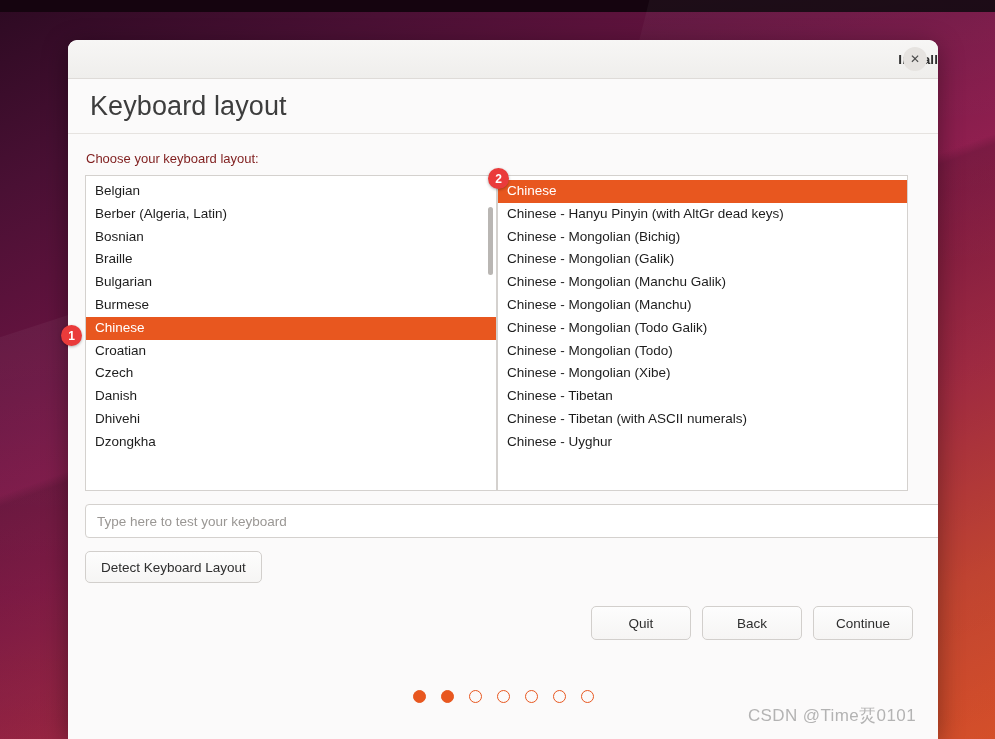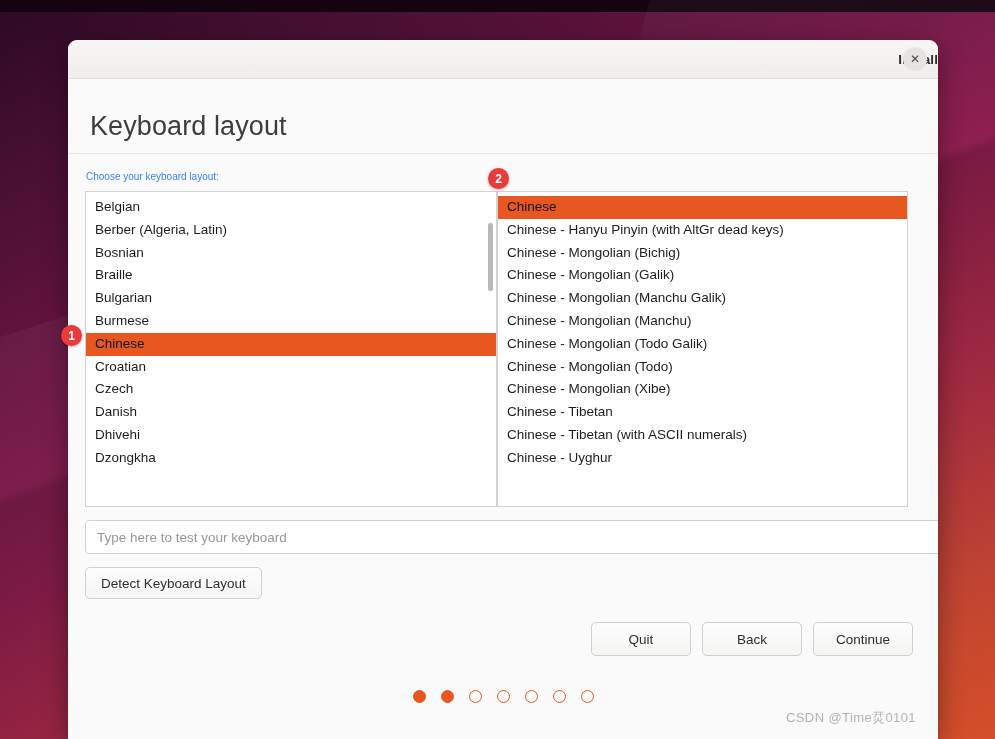--- a/index.html
+++ b/index.html
@@ -85,37 +85,36 @@
     cursor: pointer;
   }
 
   #page-heading-wrap {
     height: 55px;
     padding: 0 0 0 22px;
     display: flex;
     align-items: center;
     border-bottom: 1px solid #e6e3e0;
     background: #fbfafa;
-    margin-top: 20px;
   }
   #page-heading {
     font-size: 27px;
     font-weight: normal;
     color: #3d3d3d;
     letter-spacing: 0.1px;
   }
 
   #content {
     position: relative;
     padding: 17px 17px 0 17px;
   }
 
   #choose-label {
-    font-size: 10px;
-    color: #3b82f6;
+    font-size: 13px;
+    color: #7f1d1d;
     margin-bottom: 9px;
     padding-left: 1px;
   }
 
   #lists-row {
     display: flex;
     height: 316px;
   }
 
   .list-box {
@@ -135,21 +134,21 @@
     height: 22.8px;
     line-height: 22.8px;
     padding: 0 0 0 9px;
     font-size: 13.5px;
     color: #1d1d1d;
     white-space: nowrap;
     cursor: default;
   }
   .list-item.selected {
     background: #e8571f;
-    color: #0f172a;
+    color: #ffffff;
   }
 
   .scrollbar-track {
     position: absolute;
     right: 3px; top: 5px;
     width: 5px; height: 306px;
   }
   .scrollbar-thumb {
     position: absolute;
     right: 0; top: 26px;
@@ -239,21 +238,21 @@
     box-shadow: 0 1px 3px rgba(0,0,0,0.3);
     z-index: 20;
   }
   #badge-1 { left: 61px; top: 325px; }
   #badge-2 { left: 488px; top: 168px; }
 
   #watermark {
     position: absolute;
     right: 22px;
     bottom: 12px;
-    font-size: 13px;
+    font-size: 17px;
     color: rgba(120,120,120,0.55);
     letter-spacing: 0.4px;
     white-space: nowrap;
   }
 </style>
 </head>
 <body>
 
 <div id="topbar"></div>
 <div id="wallpaper-sheen"></div>

